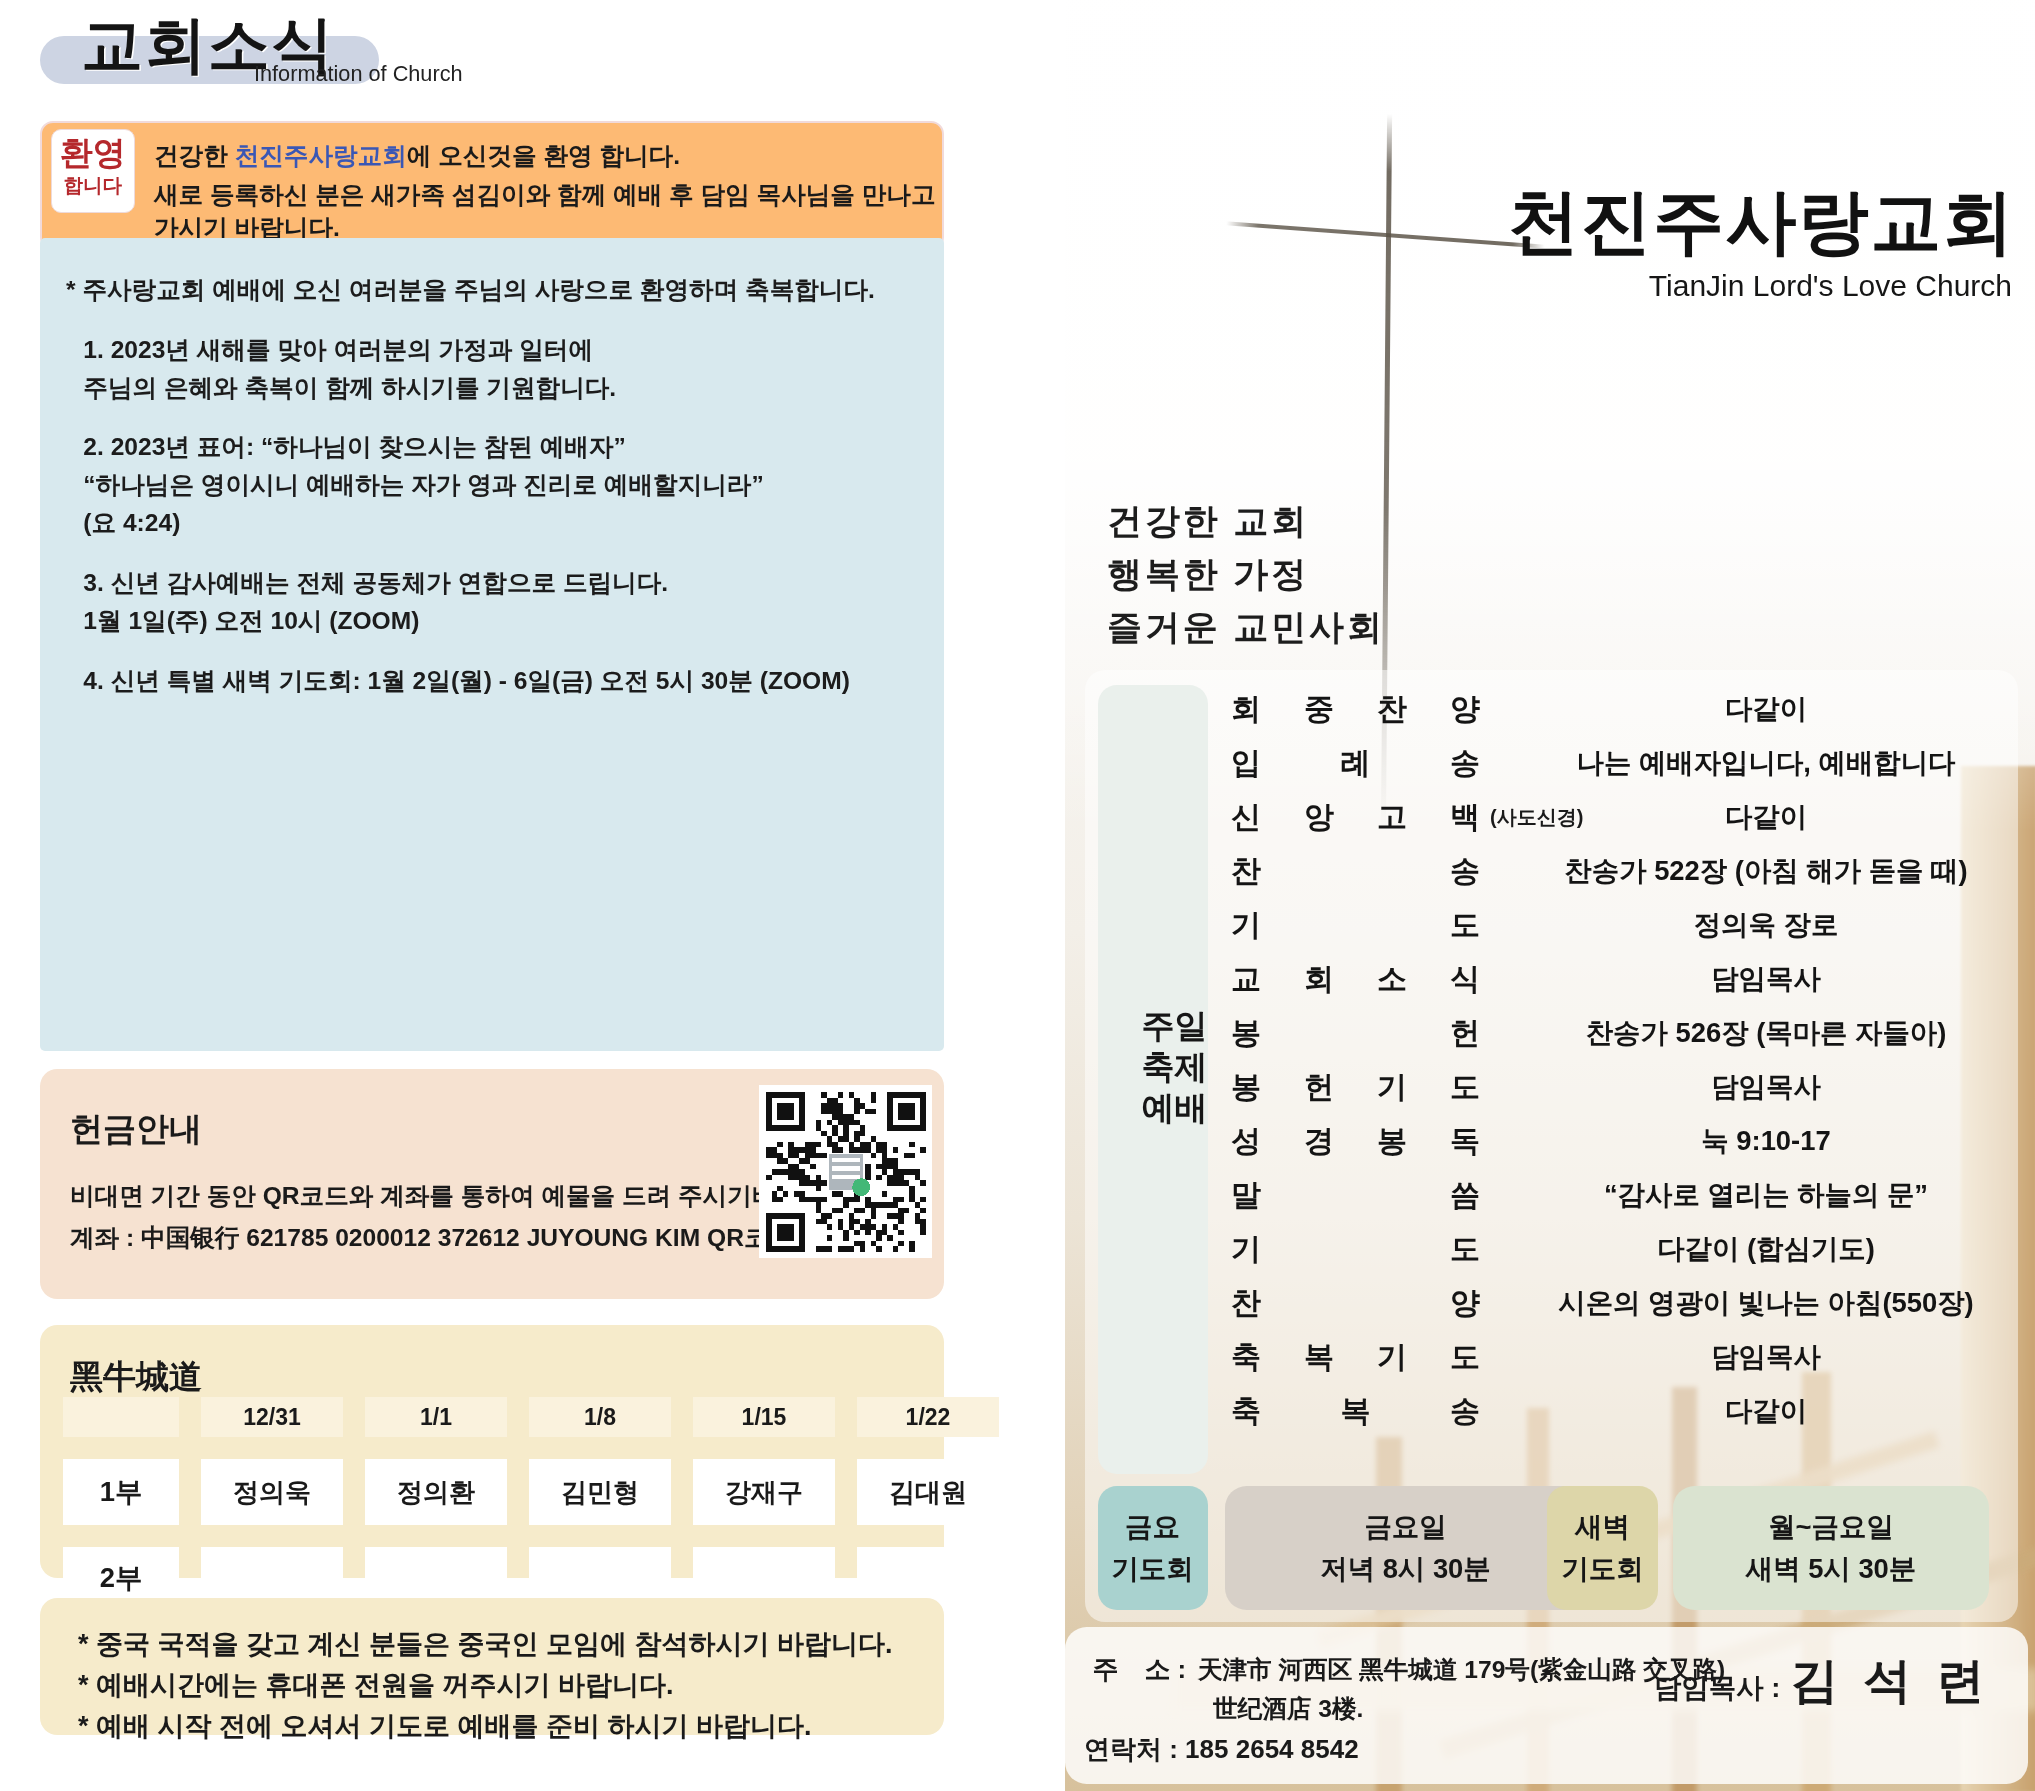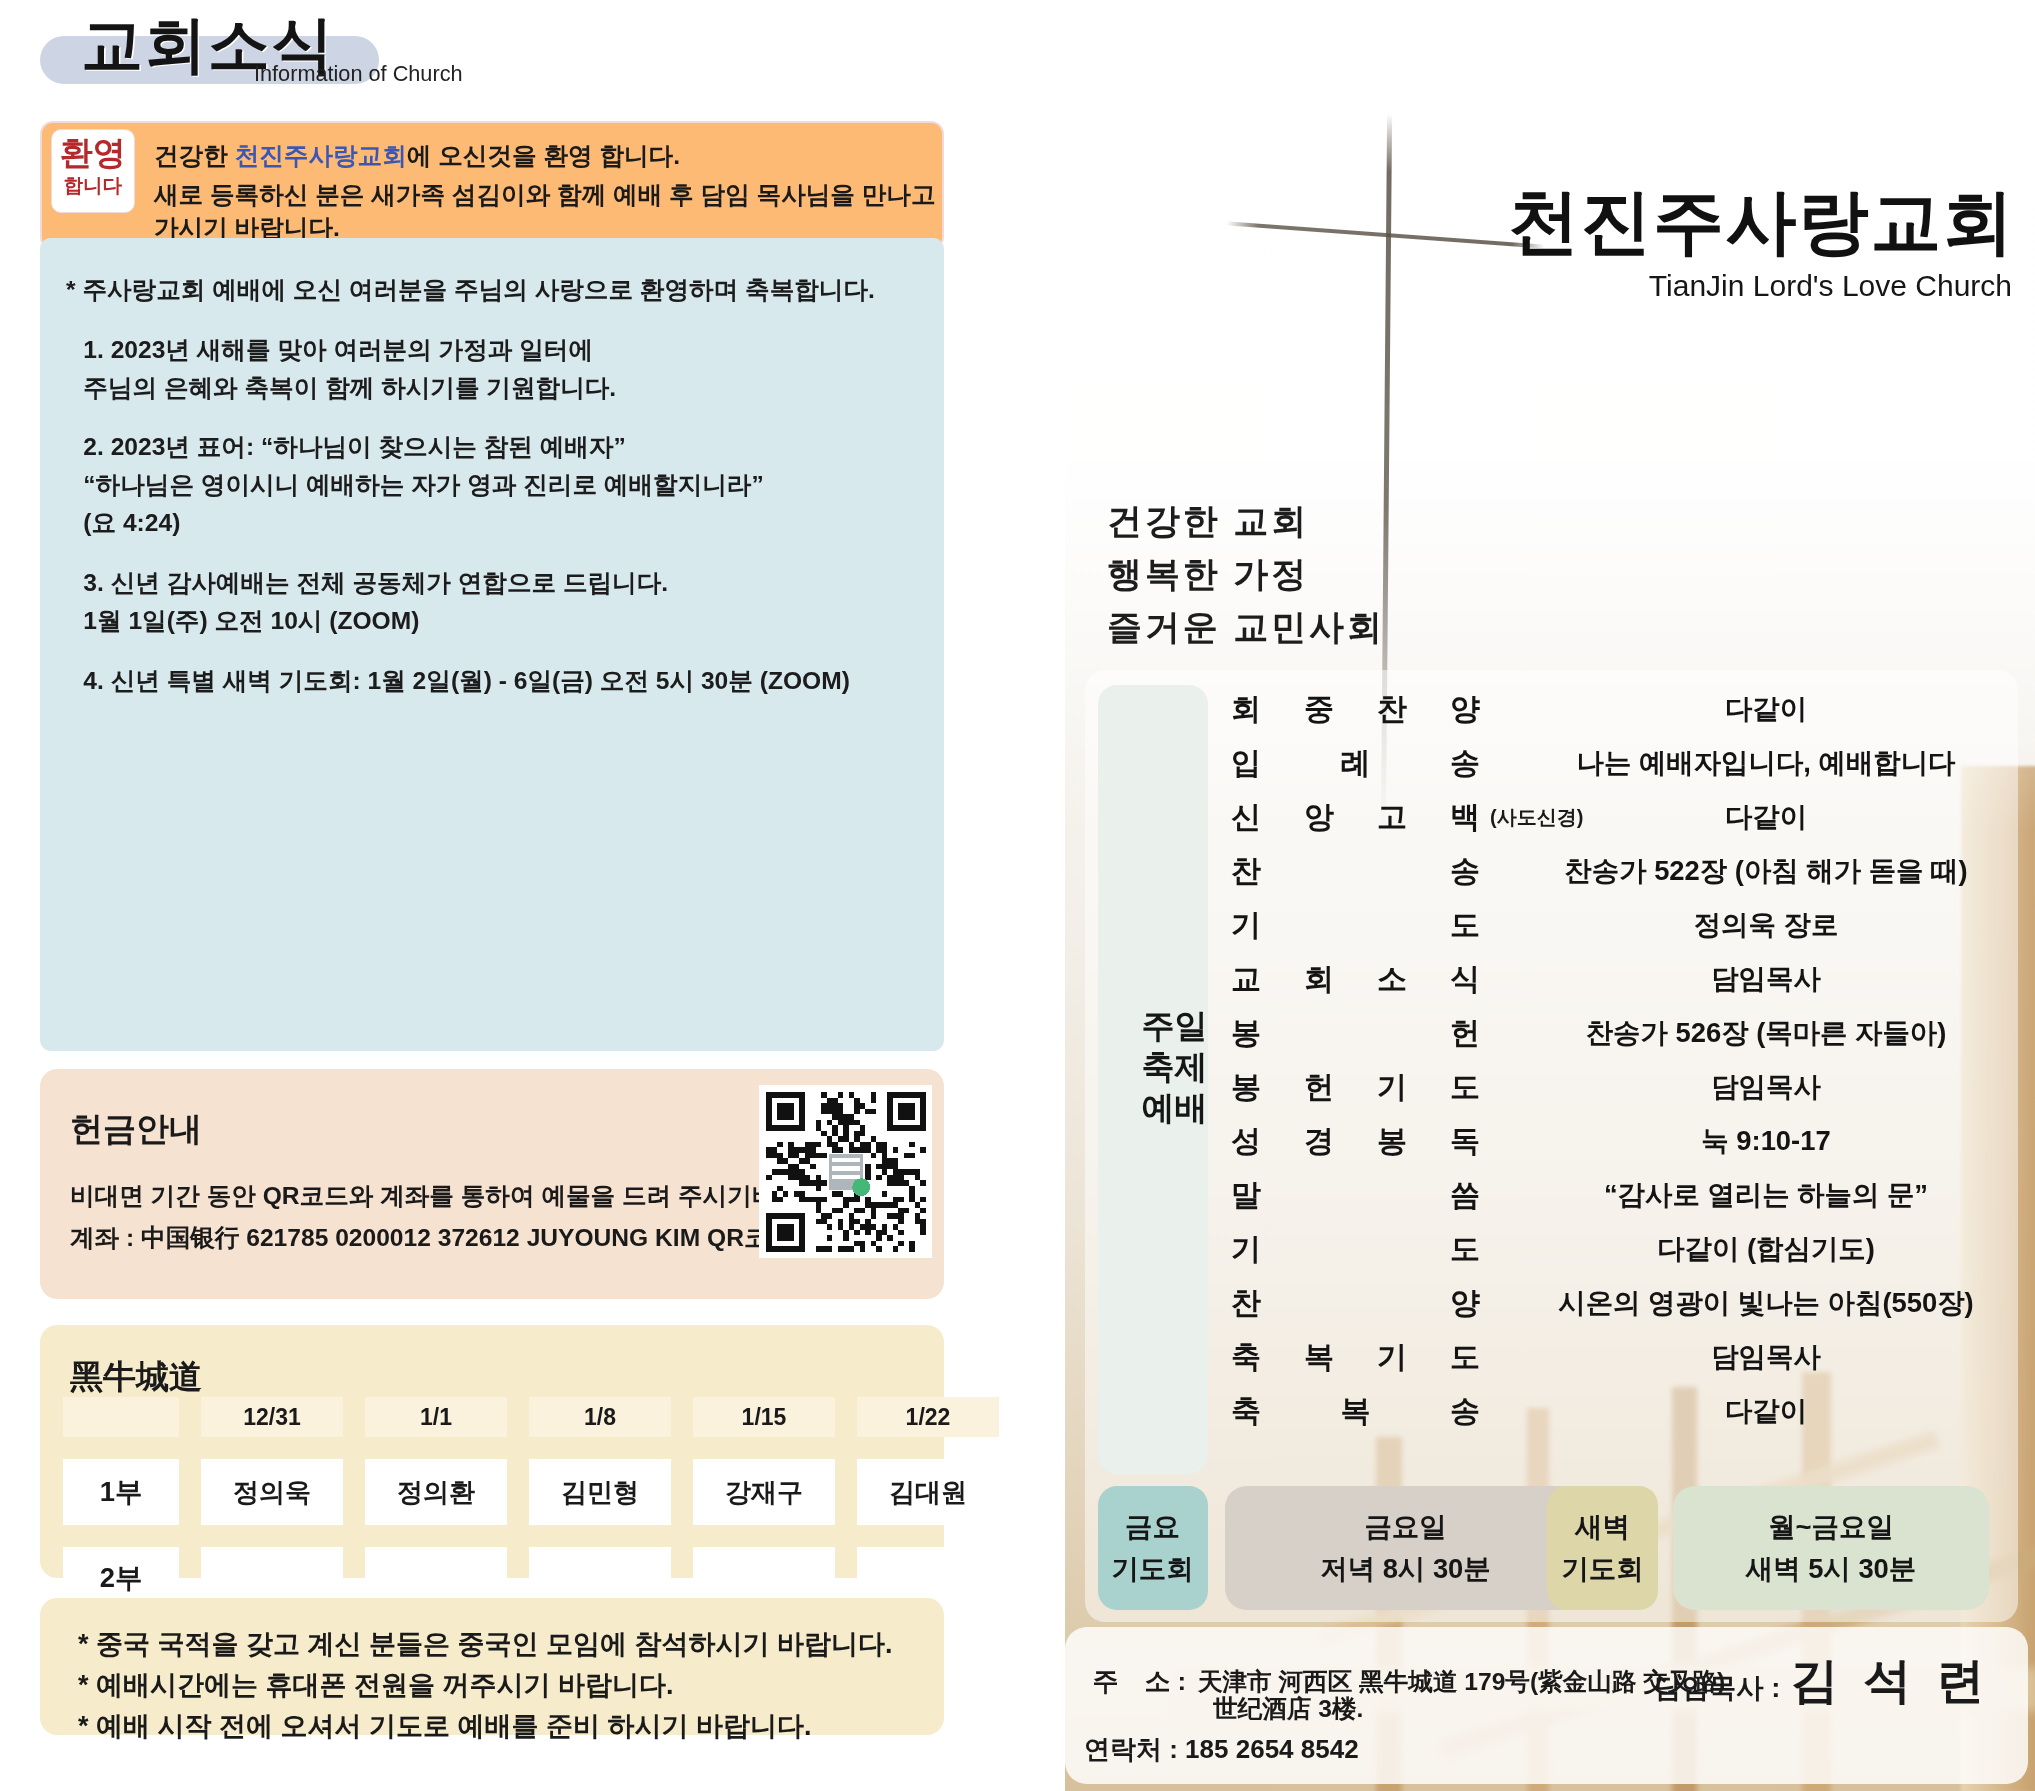--- a/index.html
+++ b/index.html
@@ -13,21 +13,21 @@
   .h-sub{position:absolute;left:254px;top:61px;font-size:21.7px;font-weight:500;color:#222;}
 
   .welcome{position:absolute;left:40px;top:121px;width:904px;height:129px;background:#fdba74;border:2.2px solid #f1dada;border-radius:13px;box-sizing:border-box;}
   .badge{position:absolute;left:8.7px;top:5.8px;width:84px;height:84px;background:#fff;border:1.4px solid #eedada;border-radius:10px;text-align:center;box-sizing:border-box;}
   .badge-top{font-size:33px;font-weight:800;color:#b5282c;margin-top:4.3px;line-height:38px;}
   .badge-bottom{font-size:19.5px;font-weight:700;color:#b5282c;margin-top:0px;}
   .w-l1{position:absolute;left:112px;top:16px;font-size:24.6px;font-weight:600;}
   .w-l2{position:absolute;left:112px;top:55px;font-size:24.6px;font-weight:600;}
   .link-blue{color:#3a57b5;font-weight:700;}
 
-  .announce{position:absolute;left:40px;top:238px;width:904px;height:813px;background:#d8e9ee;border-radius:11px;padding:33px 26px;box-sizing:border-box;}
+  .announce{position:absolute;left:40px;top:238px;width:904px;height:813px;background:#d8e9ee;border-radius:5px;padding:33px 26px;box-sizing:border-box;}
   .a-line{font-size:24.6px;font-weight:600;line-height:38px;color:#1c1c1c;}
   .a-ind{padding-left:17.3px;}
   .a-gap{margin-top:21.7px;}
 
   .offer{position:absolute;left:40px;top:1069px;width:904px;height:230px;background:#f6e2d1;border-radius:17.3px;}
   .offer-title{position:absolute;left:30px;top:38px;font-size:33px;font-weight:800;}
   .offer-l1{position:absolute;left:30px;top:110px;font-size:24.6px;font-weight:600;}
   .offer-l2{position:absolute;left:30px;top:152px;font-size:24.6px;font-weight:600;}
   .qr{position:absolute;left:719px;top:16px;width:173px;height:173px;background:#ffffff;padding:6.5px;box-sizing:border-box;}
   .qr svg{width:100%;height:100%;display:block;}
@@ -76,21 +76,21 @@
   .svc-value{position:absolute;left:311px;width:448px;text-align:center;font-size:27.4px;font-weight:600;color:#141414;white-space:nowrap;}
 
   .sch{position:absolute;display:flex;flex-direction:column;align-items:center;justify-content:center;gap:5.8px;font-size:27.4px;font-weight:700;color:#161616;}
   .b1{left:32.5px;top:1486px;width:110px;height:124px;background:#a9d2cf;border-radius:19px;}
   .b2{left:160px;top:1486px;width:361px;height:124px;background:#d7d0c8;border-radius:21.7px;}
   .b3{left:482px;top:1486px;width:111px;height:124px;background:#ddd6a9;border-radius:19px;}
   .b4{left:608px;top:1486px;width:316px;height:124px;background:#dae3d0;border-radius:21.7px;}
 
   .foot{position:absolute;left:0px;top:1627px;width:963px;height:157px;background:rgba(255,255,255,.82);border-radius:21.7px;}
   .f-addr1{position:absolute;left:27.4px;top:24.6px;display:flex;align-items:baseline;gap:11.6px;}
-  .f-addr-label{font-size:26px;font-weight:800;white-space:nowrap;margin-top:12px;}
+  .f-addr-label{font-size:26px;font-weight:800;white-space:nowrap;}
   .f-addr-text{font-size:24.6px;font-weight:700;white-space:nowrap;}
   .f-addr2{position:absolute;left:148px;top:65px;font-size:24.6px;font-weight:700;}
   .f-contact{position:absolute;left:19px;top:105px;font-size:26px;font-weight:800;}
   .f-pastor{position:absolute;right:38px;top:21.7px;display:flex;align-items:baseline;gap:10px;}
   .f-pastor-label{font-size:27.4px;font-weight:700;}
   .f-pastor-name{font-size:48px;font-weight:800;letter-spacing:5.8px;}
 </style>
 </head>
 <body>
 

